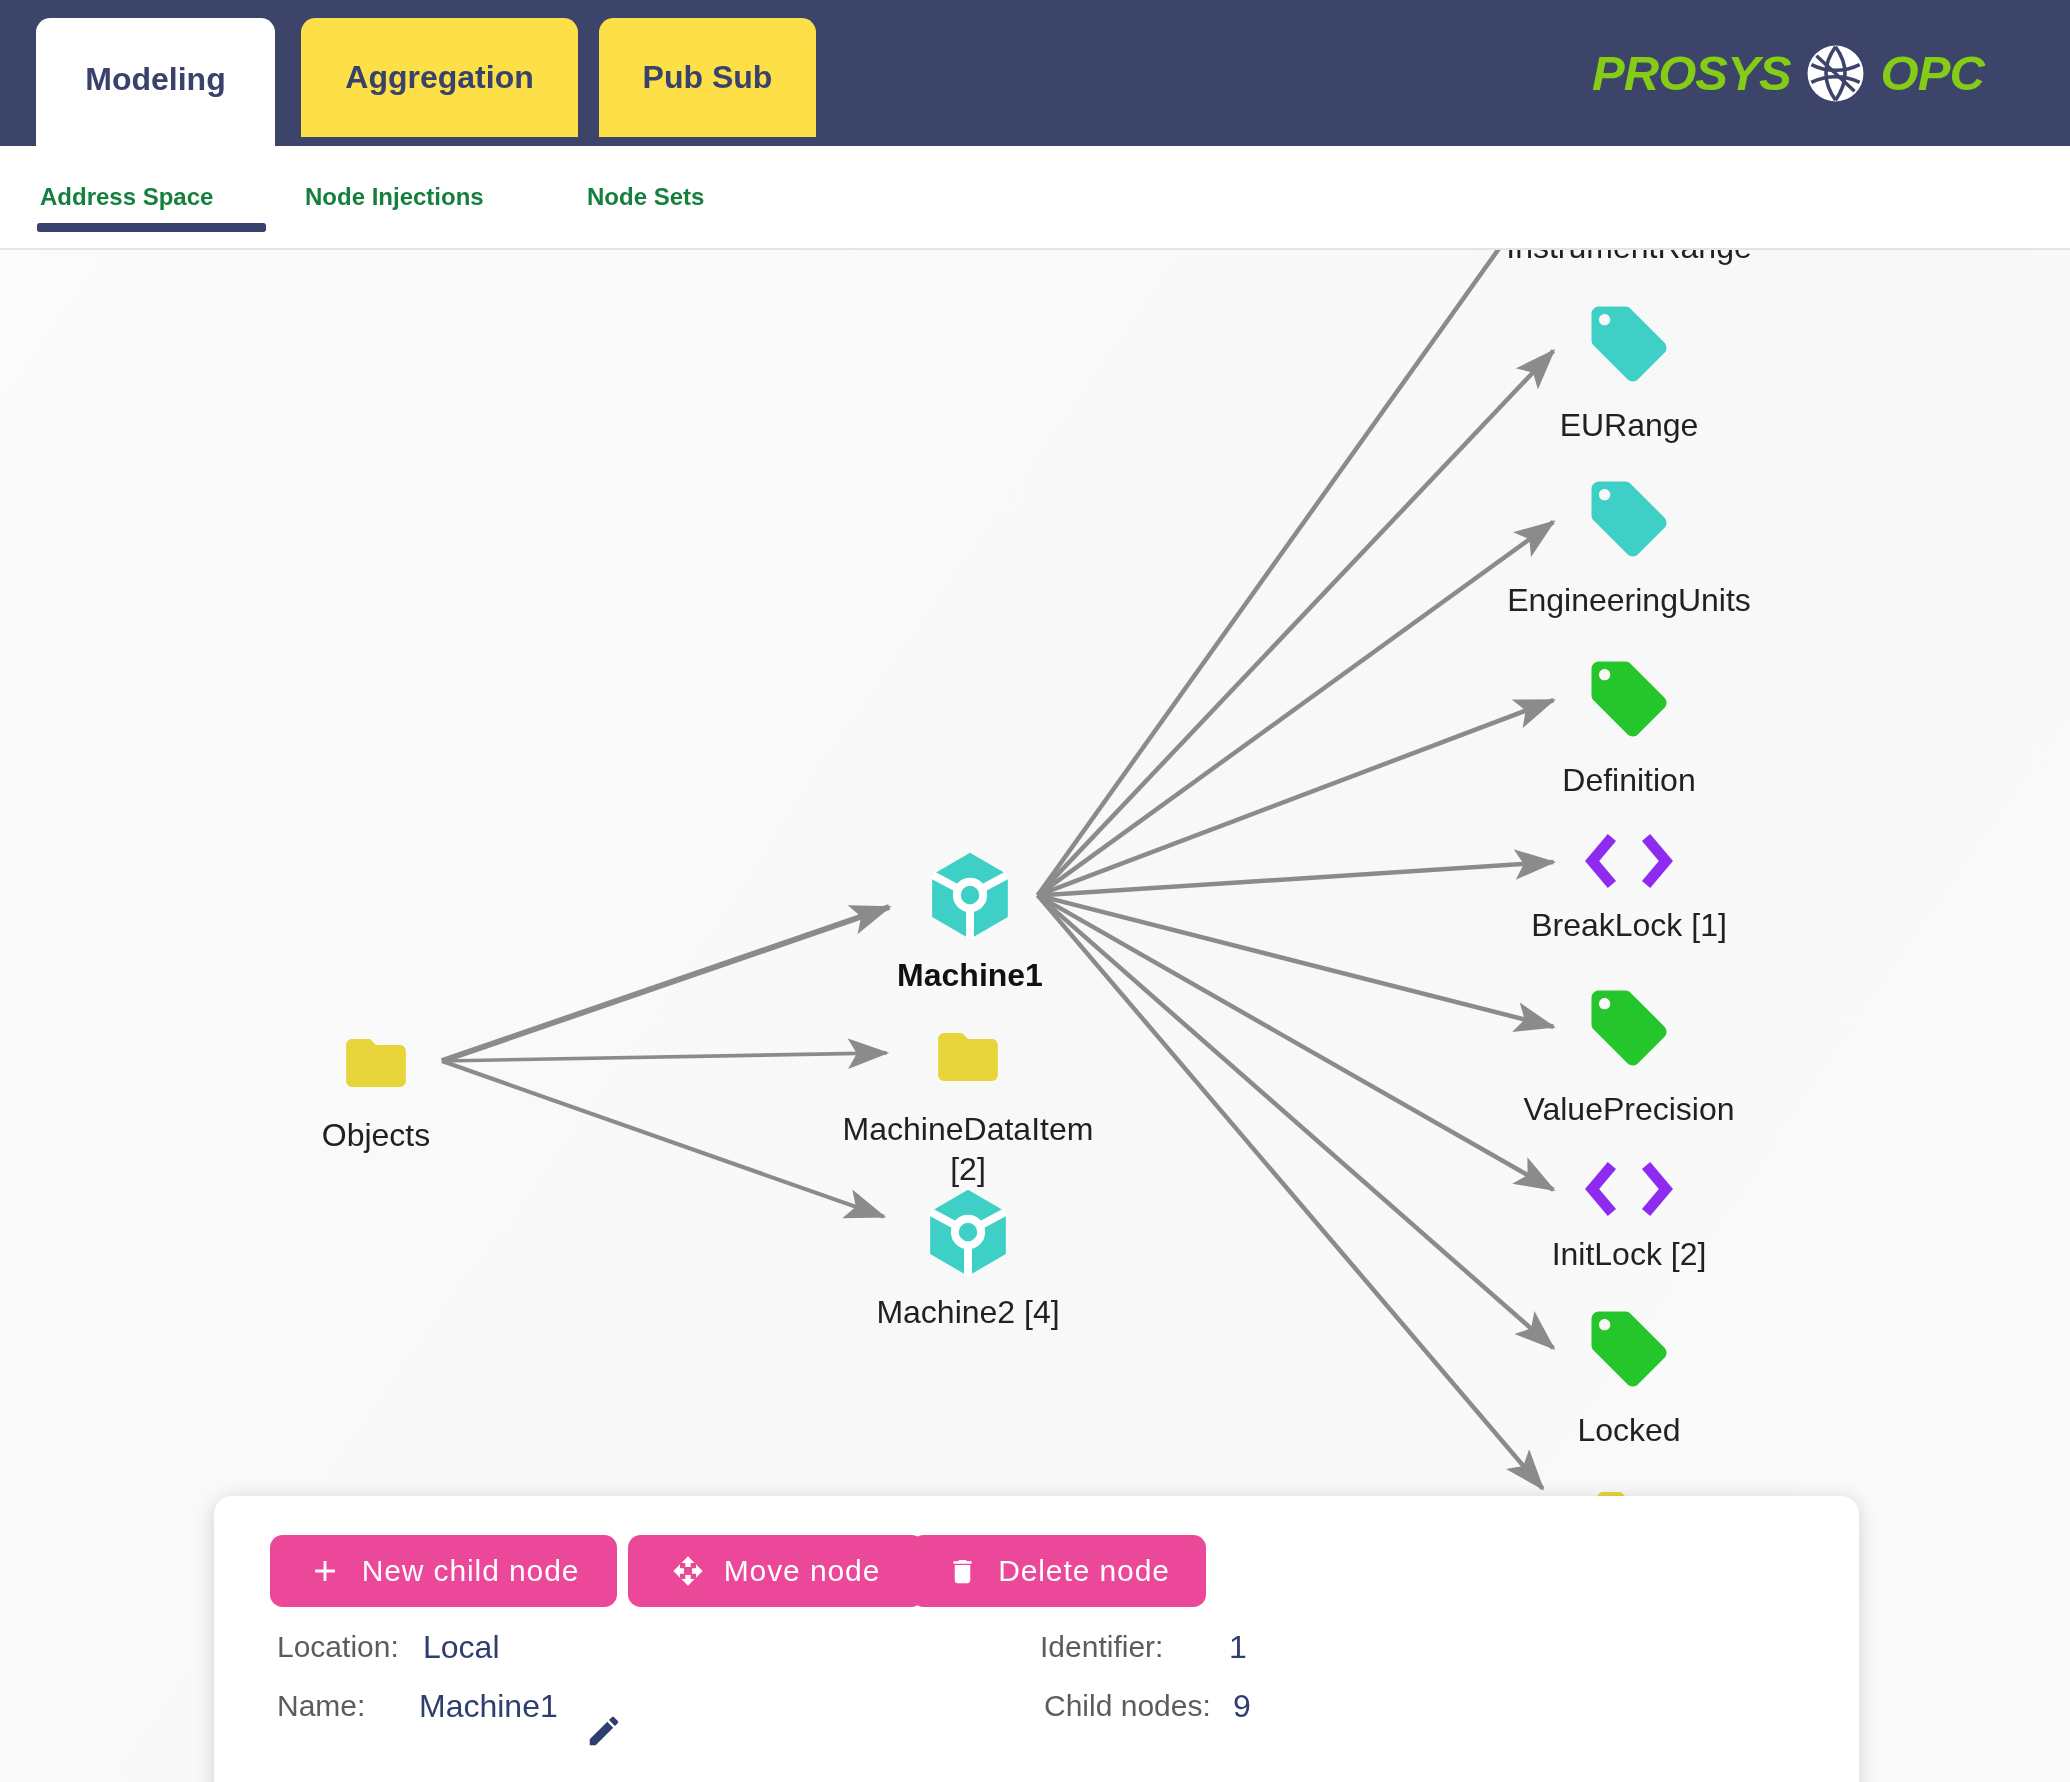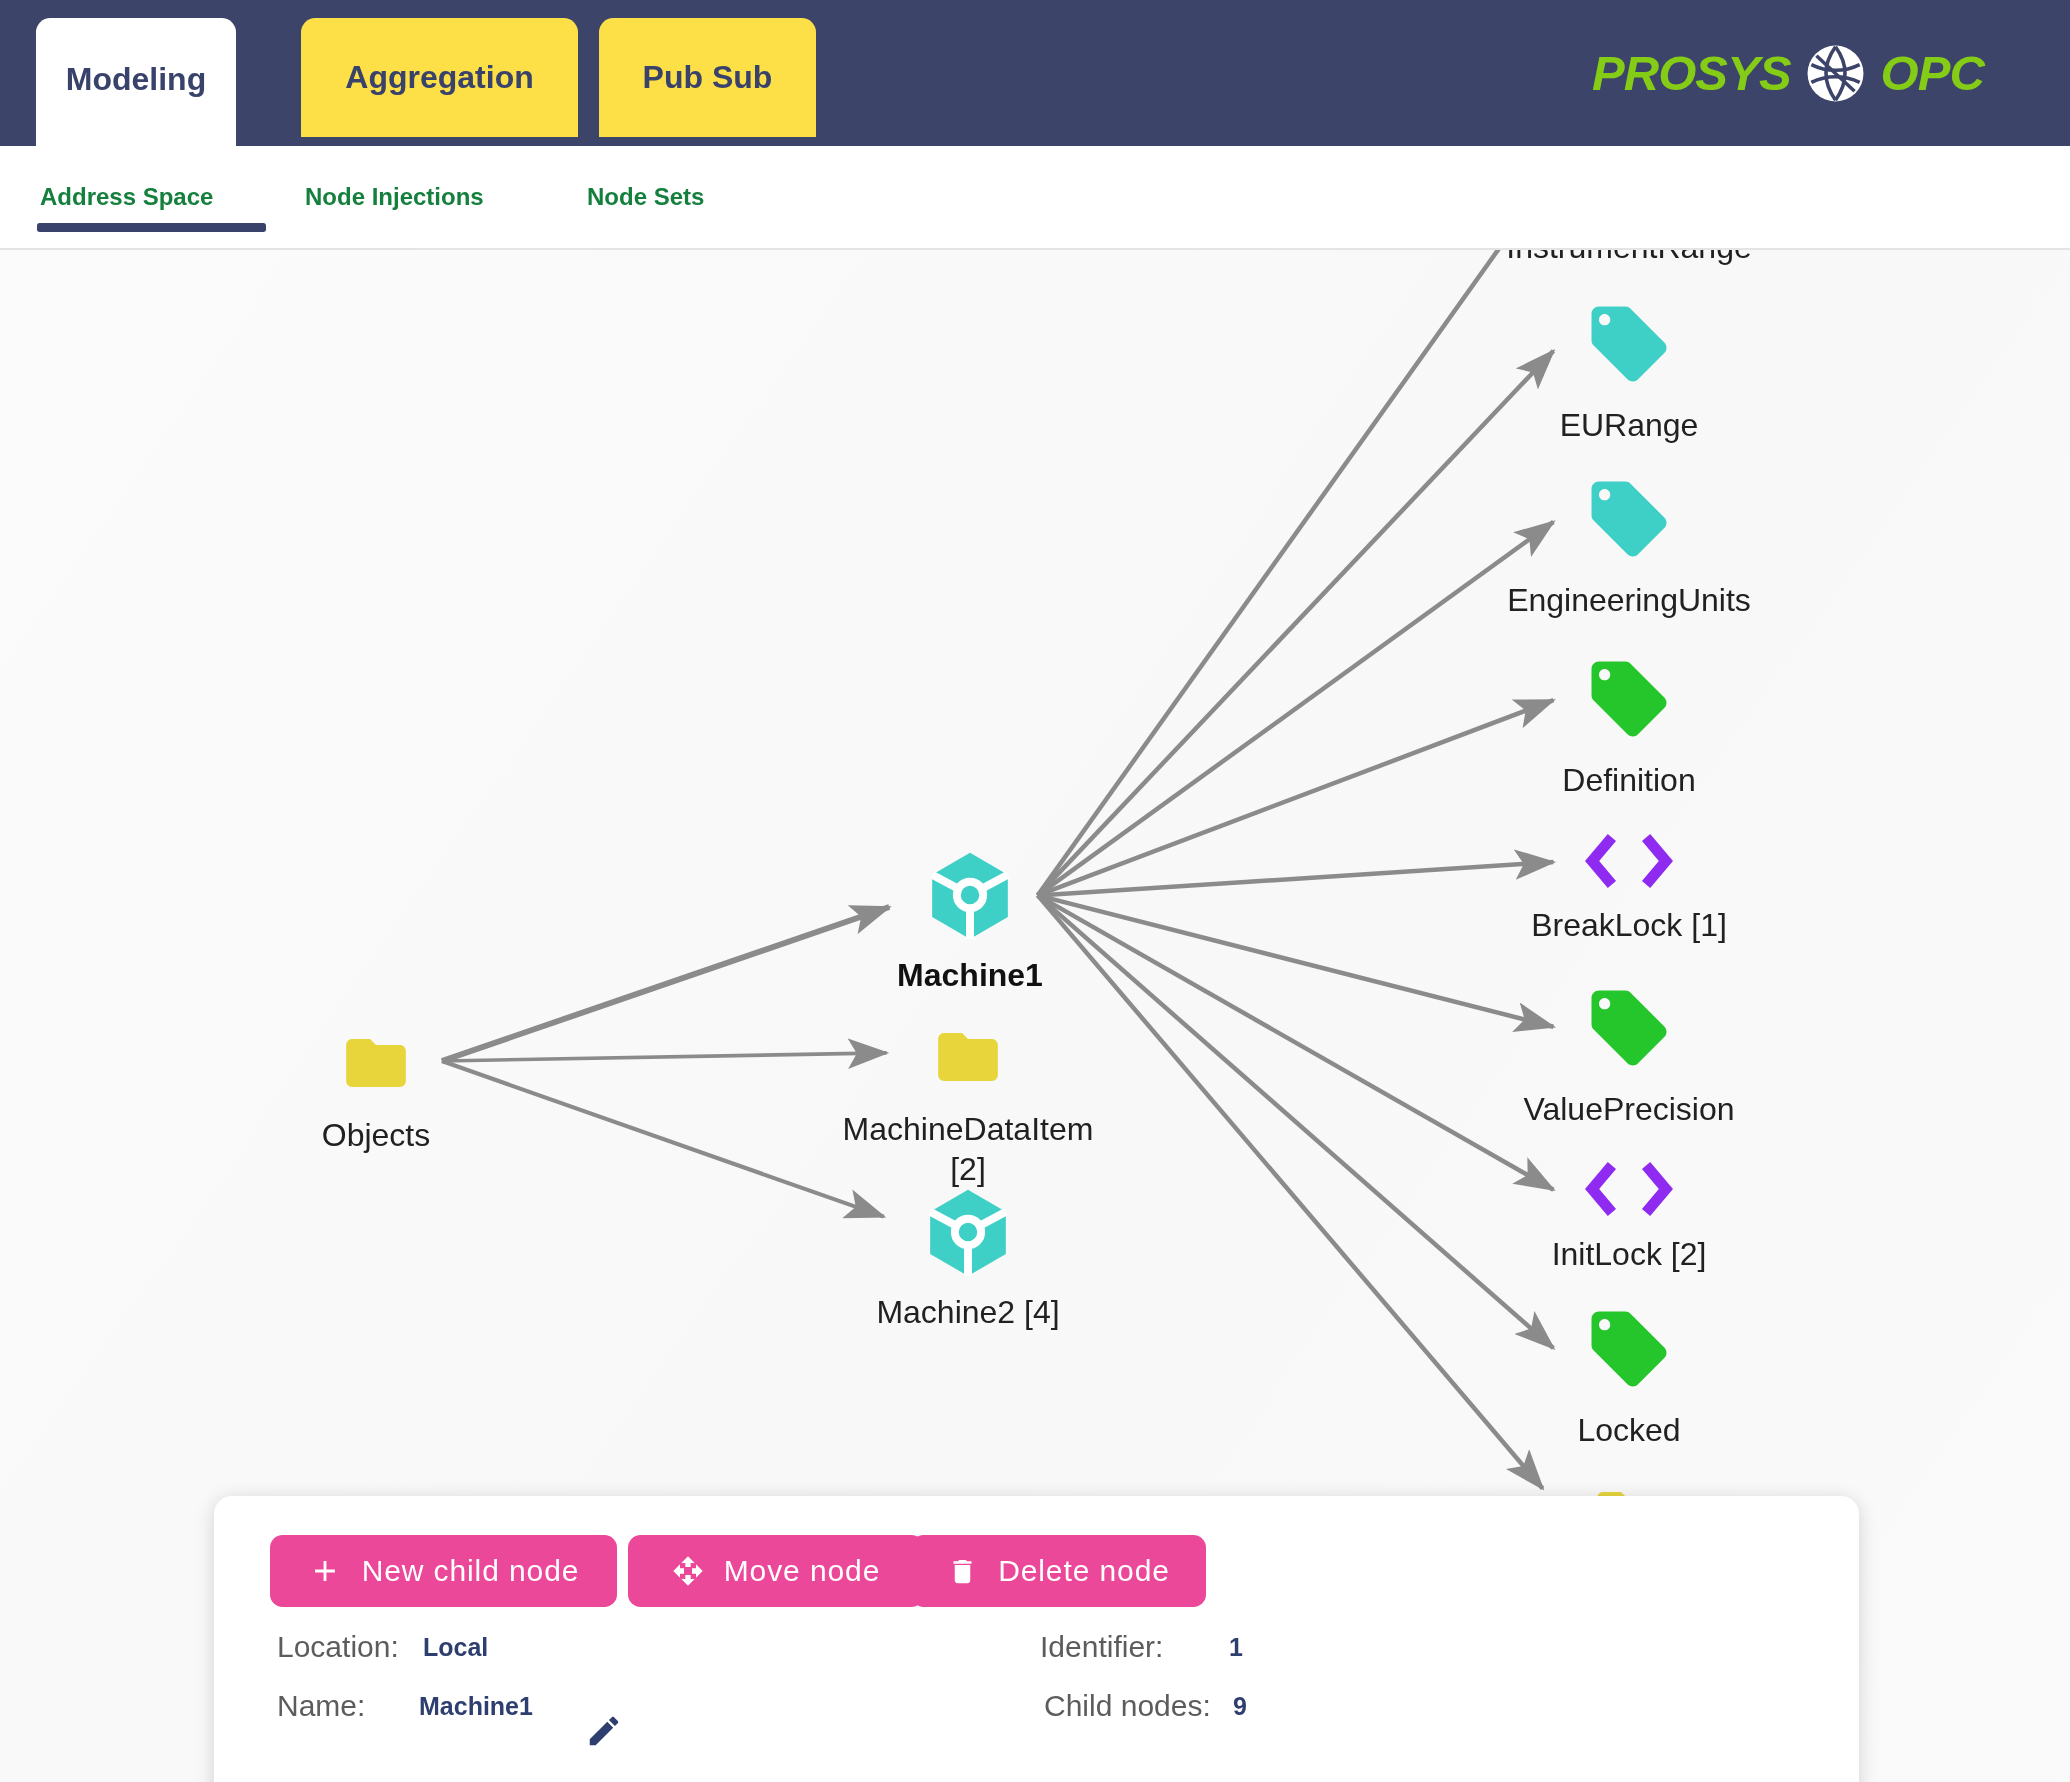--- a/index.html
+++ b/index.html
@@ -3,21 +3,21 @@
 <meta charset="utf-8">
 <style>
   * { margin:0; padding:0; box-sizing:border-box; }
   html,body { width:2070px; height:1782px; background:#fff; font-family:"Liberation Sans","DejaVu Sans",sans-serif; }
   #app { position:relative; width:2070px; height:1782px; overflow:hidden; }
 
   
   .header { position:absolute; left:0; top:0; width:2070px; height:146px; background:#3d4469; z-index:30; }
   .tab { position:absolute; top:18px; border-radius:14.4px 14.4px 0 0; display:flex; align-items:center; justify-content:center;
          font-size:32px; font-weight:bold; color:#39426b; cursor:pointer; }
-  .tab.active { left:36px; width:200px; height:135px; background:#ffffff; padding-bottom:12.6px; z-index:5;text-align:right; }
+  .tab.active { left:36px; width:239px; height:135px; background:#ffffff; padding-bottom:12.6px; z-index:5;text-align:right; }
   .tab.inactive { height:119px; background:#fde047; }
   .tab.t2 { left:301px; width:277px; }
   .tab.t3 { left:599px; width:217px; }
   .logo { position:absolute; right:86px; top:36px; height:74px; display:flex; align-items:center; gap:14.4px; color:#84cc16; }
   .logo .word { font-size:49px; font-weight:900; font-style:italic; letter-spacing:-0.9px; }
 
   
   .subnav { position:absolute; left:0; top:146px; width:2070px; height:104px; background:#ffffff; border-bottom:2.7px solid #e4e4e4; z-index:20; }
   .subnav-item { position:absolute; top:31px; font-size:24px; font-weight:bold; color:#15803d; line-height:40px; cursor:pointer; }
   .sn1 { left:40px; } .sn2 { left:305px; } .sn3 { left:587px; }
@@ -36,21 +36,21 @@
   .card { position:absolute; left:214px; top:1246px; width:1645px; height:576px; background:#ffffff;
           border-radius:18px; box-shadow:0 3.6px 20px rgba(0,0,0,0.16); z-index:15; }
   .btn { position:absolute; top:39px; height:72px; background:#ec4899; border:none; border-radius:12.6px;
          color:#ffffff; font-family:inherit; font-size:30px; letter-spacing:0.9px; display:flex; align-items:center;
          justify-content:center; gap:20px; cursor:pointer; }
   .btn svg { flex:0 0 auto; }
   .b1 { left:56px;  width:347px; }
   .b2 { left:414px; width:296px; }
   .b3 { left:697px; width:295px; }
   .fld-label { position:absolute; font-size:30px; color:#5c5c5c; line-height:40px; }
-  .fld-value { position:absolute; font-size:25px; color:#2e3e6e; font-weight:700; line-height:40px; }
+  .fld-value { position:absolute; font-size:32px; color:#2e3e6e; font-weight:400; line-height:40px; }
   .pencil { position:absolute; left:371px; top:216px; width:38px; height:38px; cursor:pointer; }
 
   .hidden-defs { position:absolute; width:0; height:0; overflow:hidden; }
 </style>
 </head>
 <body>
 
 <svg class="hidden-defs" xmlns="http://www.w3.org/2000/svg" aria-hidden="true">
   <defs>
     <symbol id="i-tag" viewBox="0 0 24 24">

